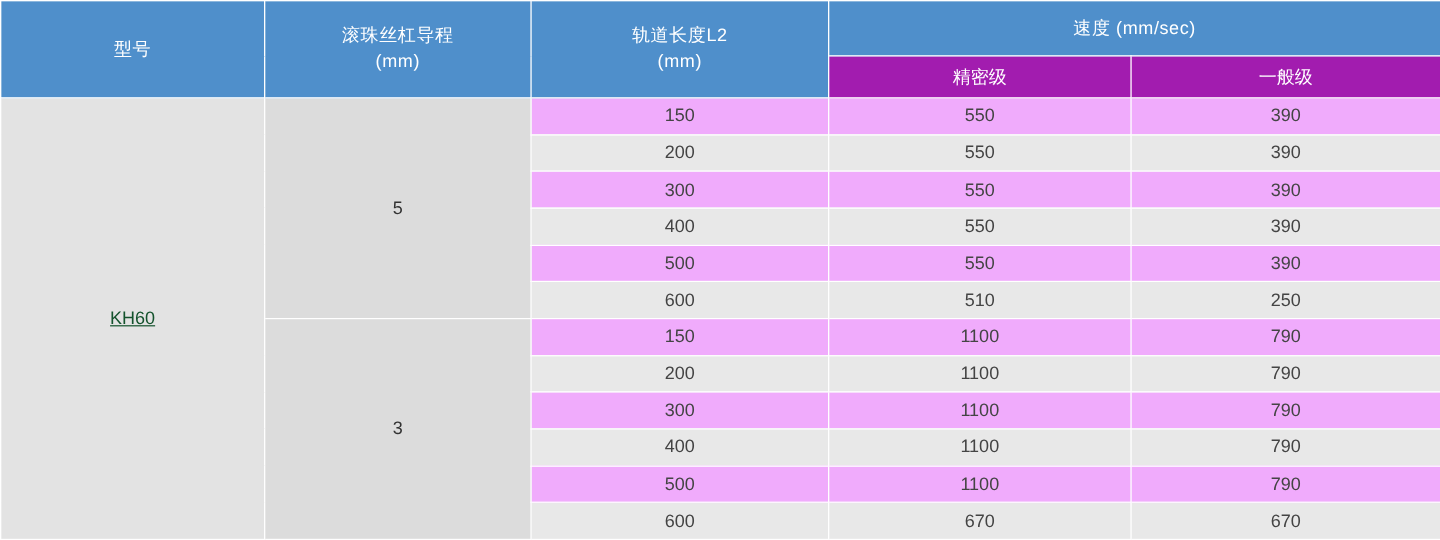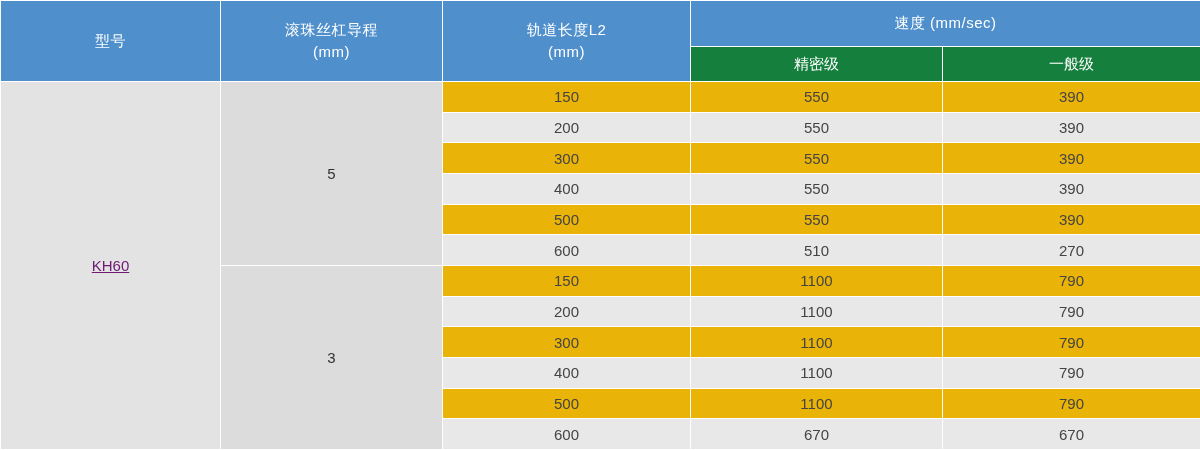--- a/index.html
+++ b/index.html
@@ -37,49 +37,49 @@
   }
   
   .hdr {
     background: #4f8fcb;
     color: #ffffff;
     font-size: 16px;
     letter-spacing: 0.5px;
     border: 1px solid #ffffff;
   }
   .hdr-sub {
-    background: #15803d;
+    background: #a21caf;
     color: #ffffff;
     font-size: 15px;
     border: 1px solid #ffffff;
   }
   .hdr-line2 {
     display: block;
     line-height: 1.45;
   }
   
   .model-cell {
     background: #e3e3e3;
-    color: #701a75;
+    color: #14532d;
     font-size: 15px;
     border: 1px solid #ffffff;
     text-decoration: underline;
   }
   .lead-cell {
     background: #dcdcdc;
     color: #333333;
     font-size: 15px;
     border: 1px solid #ffffff;
   }
   .data-cell {
     color: #444444;
     font-size: 14px;
     border: 1px solid #ffffff;
   }
-  tr.row-odd .data-cell { background: #eab308; }
+  tr.row-odd .data-cell { background: #f0abfc; }
   tr.row-even .data-cell { background: #e8e8e8; }
 
   col.c-model { width: 220px; }
   col.c-lead  { width: 222px; }
   col.c-len   { width: 248px; }
   col.c-prec  { width: 252px; }
   col.c-gen   { width: 258px; }
 
   .row-h { height: 29px; }
 </style>
@@ -137,21 +137,21 @@
         <td class="data-cell">390</td>
       </tr>
       <tr class="row-h row-odd">
         <td class="data-cell">500</td>
         <td class="data-cell">550</td>
         <td class="data-cell">390</td>
       </tr>
       <tr class="row-h row-even">
         <td class="data-cell">600</td>
         <td class="data-cell">510</td>
-        <td class="data-cell">270</td>
+        <td class="data-cell">250</td>
       </tr>
 
       <tr class="row-h row-odd">
         <td class="lead-cell" rowspan="6">3</td>
         <td class="data-cell">150</td>
         <td class="data-cell">1100</td>
         <td class="data-cell">790</td>
       </tr>
       <tr class="row-h row-even">
         <td class="data-cell">200</td>

